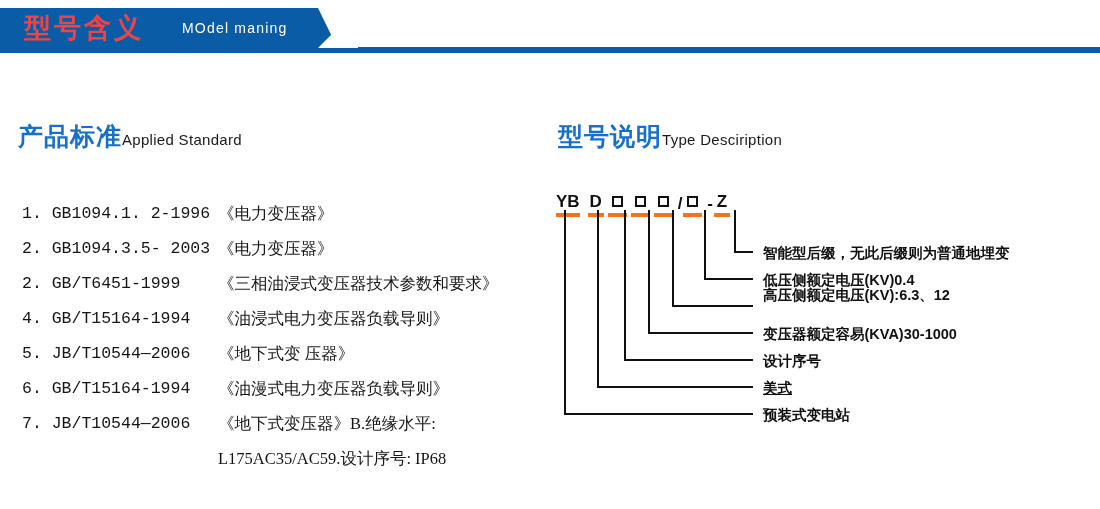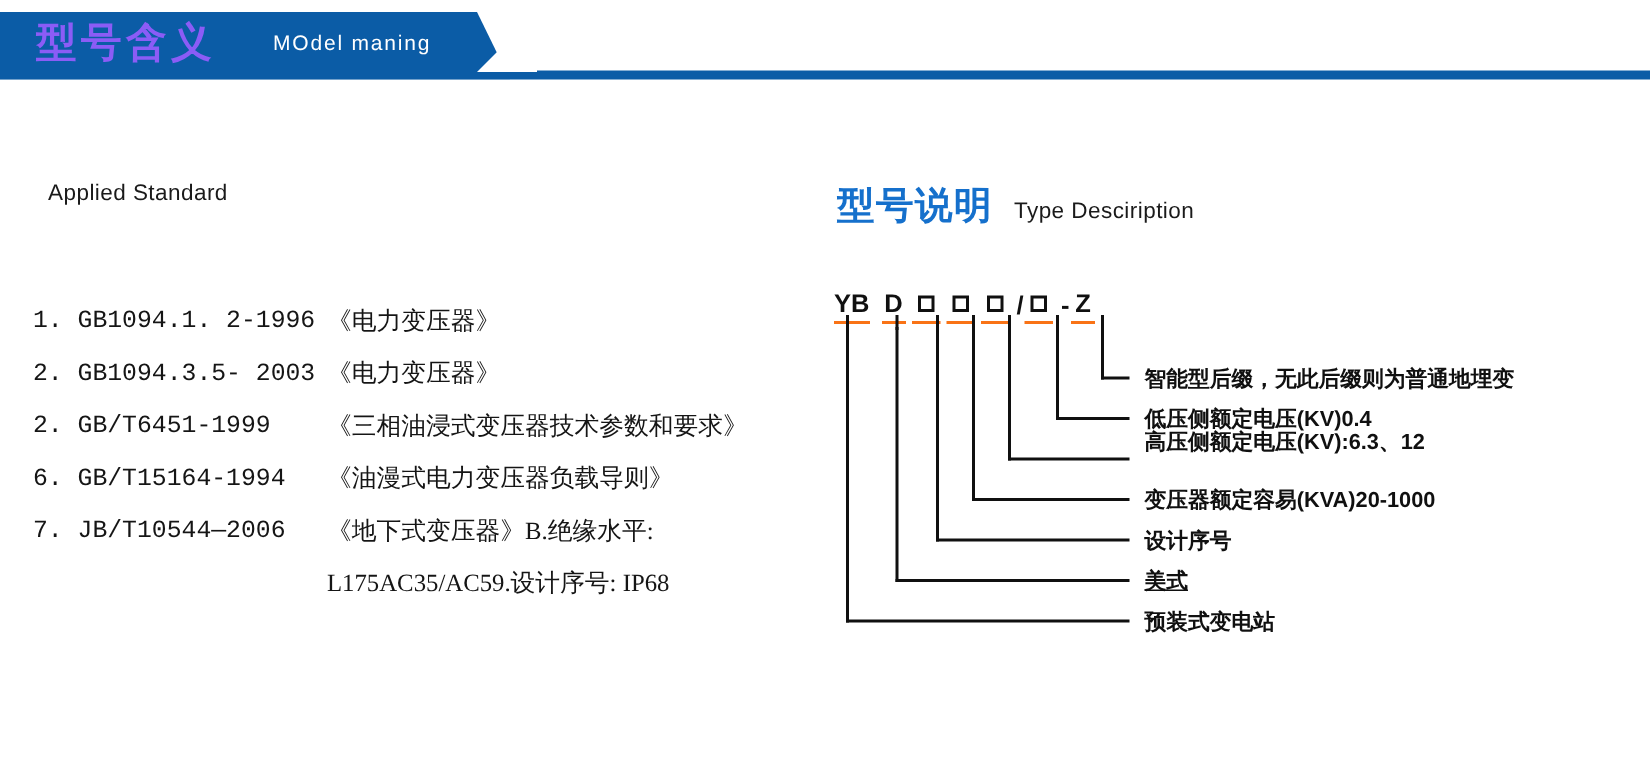--- a/index.html
+++ b/index.html
@@ -40,21 +40,21 @@
     left: 318px; top: 8px;
     width: 40px; height: 40px;
     background: #ffffff;
     clip-path: polygon(100% 0, 100% 100%, 0 100%);
   }
   .banner-title {
     position: absolute;
     left: 24px; top: 8px;
     height: 40px;
     line-height: 40px;
-    color: #8b5cf6;
+    color: #ef4444;
     font-size: 27px;
     font-weight: bold;
     letter-spacing: 3px;
     white-space: nowrap;
   }
   .banner-sub {
     position: absolute;
     left: 182px; top: 20px;
     color: #ffffff;
     font-size: 14px;
@@ -71,21 +71,20 @@
   }
   .sec-cn {
     color: #1570CC;
     font-size: 25px;
     font-weight: bold;
     letter-spacing: 1px;
   }
   .sec-en {
     color: #1a1a1a;
     font-size: 15px;
-    margin-left: 14px;
     letter-spacing: 0.3px;
   }
   #heading-standards { left: 18px; top: 120px; }
   #heading-type      { left: 558px; top: 120px; }
 
   
   .std-list {
     position: absolute;
     left: 22px; top: 196px;
     width: 540px;
@@ -120,21 +119,21 @@
     display: flex;
     align-items: center;
     font-size: 17px;
     font-weight: bold;
     color: #101010;
     white-space: nowrap;
   }
   .code-tok {
     display: inline-block;
     text-align: center;
-    border-bottom: 2px solid #f97316;
+    border-bottom: 4px solid #f97316;
     padding-bottom: 1px;
   }
   .code-plain {
     display: inline-block;
     text-align: center;
   }
   .code-box {
     display: inline-block;
     width: 11px; height: 11px;
     border: 2px solid #101010;
@@ -165,40 +164,49 @@
 
 <div class="header">
   <div class="banner-rule"></div>
   <div class="banner-shape"></div>
   <div class="banner-notch"></div>
   <div class="banner-title">型号含义</div>
   <div class="banner-sub">MOdel maning</div>
 </div>
 
 <div class="sec-heading" id="heading-standards">
+  <span class="sec-cn">产品标准</span>
   <span class="sec-en">Applied Standard</span>
 </div>
 
 <div class="sec-heading" id="heading-type">
   <span class="sec-cn">型号说明</span>
   <span class="sec-en">Type Desciription</span>
 </div>
 
 <div class="std-list" id="standards-list">
     <div class="std-item">
       <span class="std-code">1. GB1094.1. 2-1996</span>
       <span class="std-name">《电力变压器》</span>
     </div>
     <div class="std-item">
       <span class="std-code">2. GB1094.3.5- 2003</span>
       <span class="std-name">《电力变压器》</span>
     </div>
     <div class="std-item">
       <span class="std-code">2. GB/T6451-1999</span>
       <span class="std-name">《三相油浸式变压器技术参数和要求》</span>
+    </div>
+    <div class="std-item">
+      <span class="std-code">4. GB/T15164-1994</span>
+      <span class="std-name">《油浸式电力变压器负载导则》</span>
+    </div>
+    <div class="std-item">
+      <span class="std-code">5. JB/T10544—2006</span>
+      <span class="std-name">《地下式变 压器》</span>
     </div>
     <div class="std-item">
       <span class="std-code">6. GB/T15164-1994</span>
       <span class="std-name">《油漫式电力变压器负载导则》</span>
     </div>
     <div class="std-item">
       <span class="std-code">7. JB/T10544—2006</span>
       <span class="std-name">《地下式变压器》B.绝缘水平:</span>
     </div>
     <div class="std-item cont">
@@ -232,18 +240,18 @@
       <div class="leader-stub" style="left: 68px; top: 18px; height: 10px;"></div>
       <div class="leader-stub" style="left: 92px; top: 18px; height: 10px;"></div>
       <div class="leader-stub" style="left: 116px; top: 18px; height: 10px;"></div>
       <div class="leader-stub" style="left: 148px; top: 18px; height: 10px;"></div>
       <div class="leader-stub" style="left: 178px; top: 18px; height: 10px;"></div>
     </div>
   <div id="note-labels">
       <div class="note-label" style="left: 207px; top: 54px;">智能型后缀，无此后缀则为普通地埋变</div>
       <div class="note-label" style="left: 207px; top: 81px;">低压侧额定电压(KV)0.4</div>
       <div class="note-label" style="left: 207px; top: 96px;">高压侧额定电压(KV):6.3、12</div>
-      <div class="note-label" style="left: 207px; top: 135px;">变压器额定容易(KVA)20-1000</div>
+      <div class="note-label" style="left: 207px; top: 135px;">变压器额定容易(KVA)30-1000</div>
       <div class="note-label" style="left: 207px; top: 162px;">设计序号</div>
       <div class="note-label" style="left: 207px; top: 189px; text-decoration: underline;">美式</div>
       <div class="note-label" style="left: 207px; top: 216px;">预装式变电站</div>
     </div>
 </div>
 
 </body></html>

